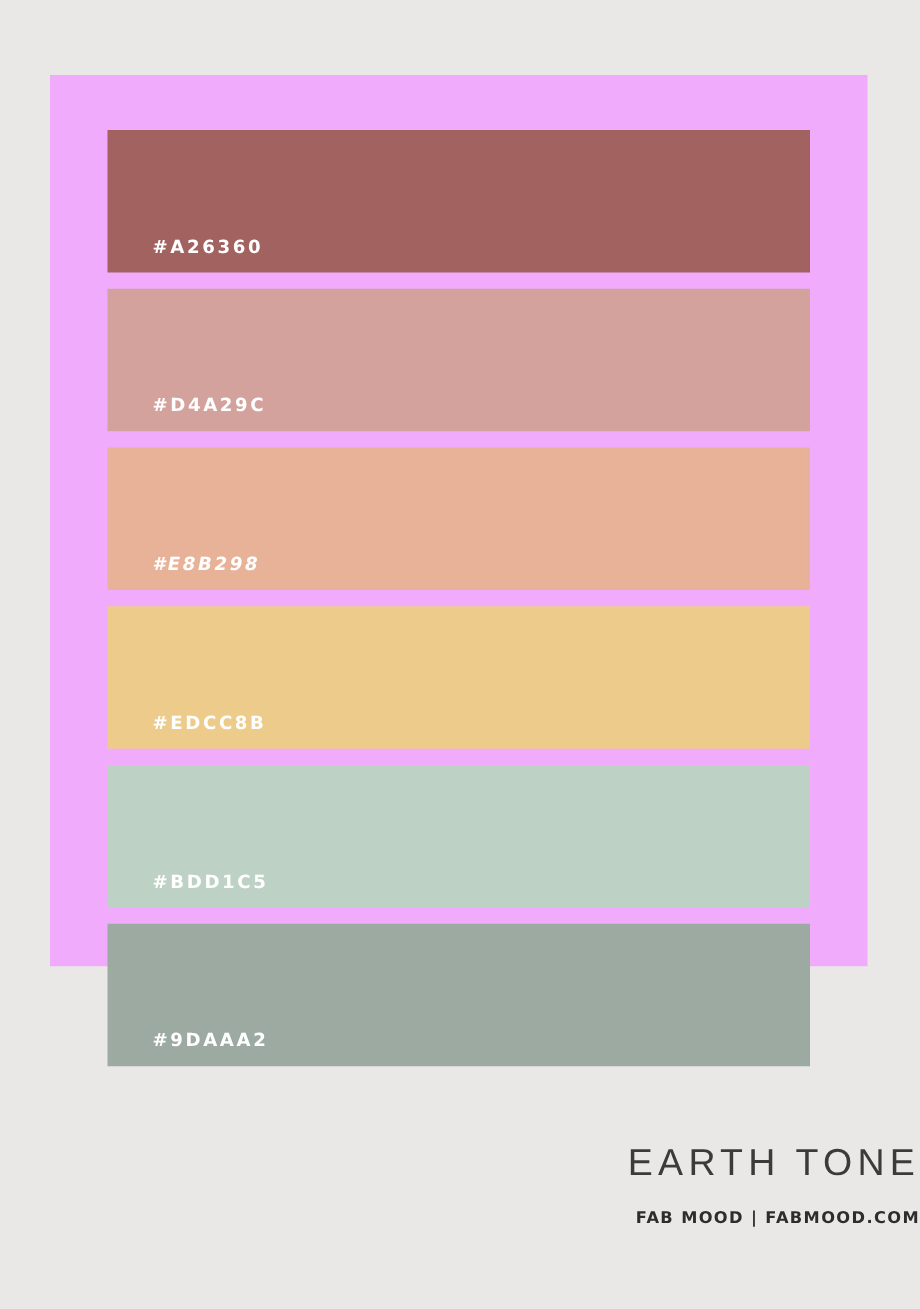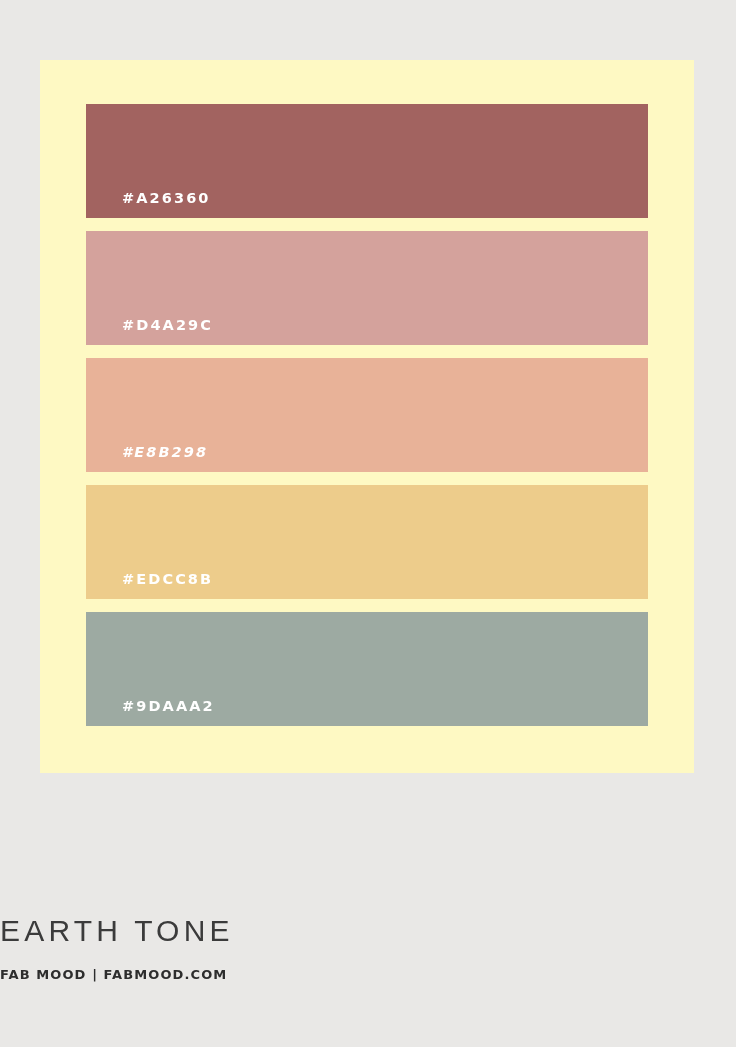--- a/index.html
+++ b/index.html
@@ -23,21 +23,21 @@
     align-items: center;
   }
 
   
   #swatch-card {
     position: absolute;
     left: 40px;
     top: 60px;
     width: 654px;
     height: 713px;
-    background: #fef9c3;
+    background: #f0abfc;
     box-sizing: border-box;
   }
 
   #swatch-list {
     position: absolute;
     left: 46px;
     top: 44px;
     width: 562px;
   }
 
@@ -61,21 +61,21 @@
     white-space: nowrap;
     -webkit-font-smoothing: antialiased;
   }
 
   
   #caption-block {
     position: absolute;
     left: 0;
     right: 0;
     top: 916px;
-    text-align: left;
+    text-align: right;
   }
 
   #palette-title {
     font-family: "Liberation Sans", sans-serif;
     font-size: 30px;
     font-weight: 300;
     letter-spacing: 4.2px;
     color: #3b3b3b;
     line-height: 1;
     margin: 0;
@@ -105,20 +105,23 @@
         </div>
         <div class="swatch-row" style="background: rgb(212, 162, 156); height: 114px; margin-bottom: 13px; text-align: right;">
           <div class="swatch-label">#D4A29C</div>
         </div>
         <div class="swatch-row" style="background: rgb(232, 178, 152); height: 114px; margin-bottom: 13px; font-style: italic;">
           <div class="swatch-label">#E8B298</div>
         </div>
         <div class="swatch-row" style="background: rgb(237, 204, 139); height: 114px; margin-bottom: 13px;">
           <div class="swatch-label">#EDCC8B</div>
         </div>
+        <div class="swatch-row" style="background: rgb(189, 209, 197); height: 114px; margin-bottom: 13px;">
+          <div class="swatch-label">#BDD1C5</div>
+        </div>
         <div class="swatch-row" style="background: rgb(157, 170, 162); height: 114px;">
           <div class="swatch-label">#9DAAA2</div>
         </div>
       </div>
   </div>
 
   <div id="caption-block">
     <div id="palette-title">EARTH TONE</div>
     <div id="palette-credit">FAB MOOD | FABMOOD.COM</div>
   </div>

